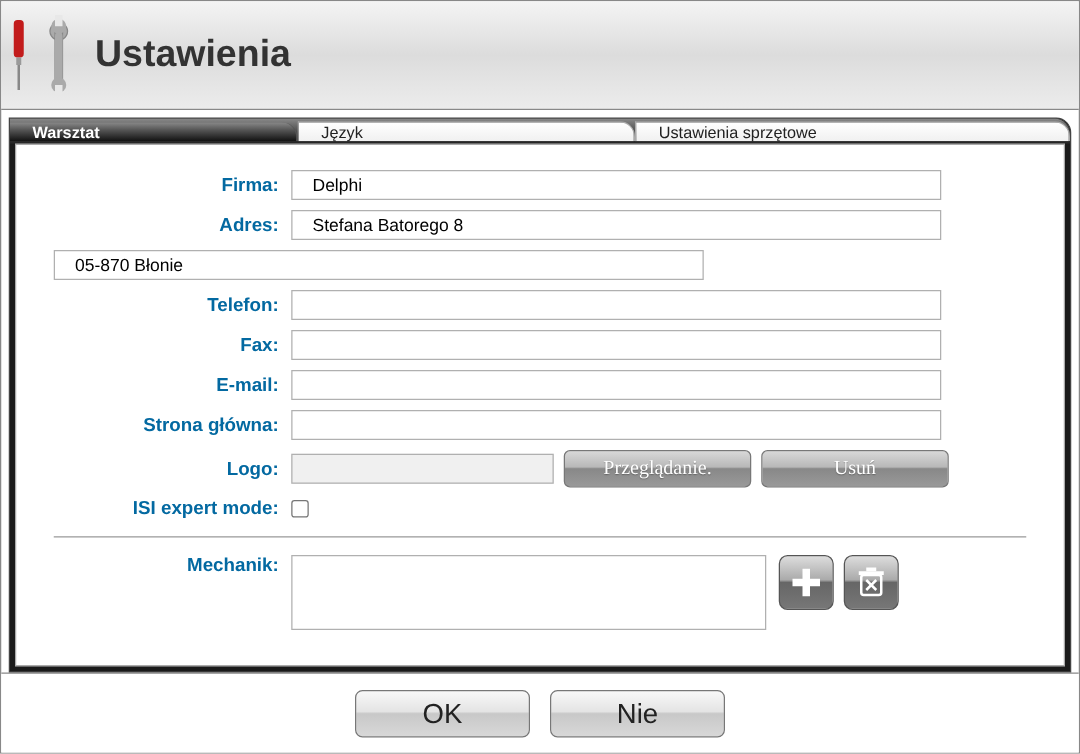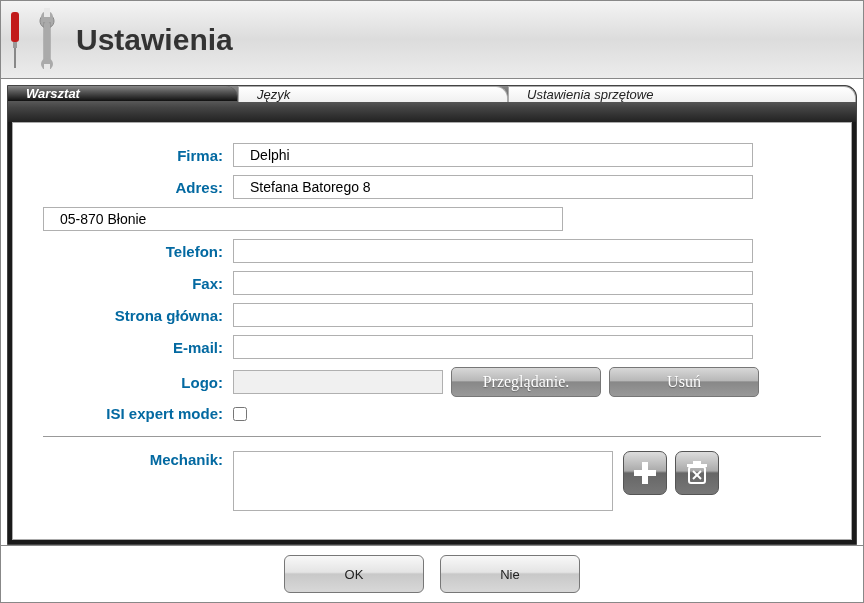--- a/index.html
+++ b/index.html
@@ -41,26 +41,25 @@
       margin: 6px 6px 0 6px;
       flex: 1;
       display: flex;
       flex-direction: column;
       background: #1a1a1a;
       border: 1px solid #444;
       border-radius: 0 12px 0 0;
       position: relative;
     }
     .tabs {
-      height: 36px;
-      display: flex;
-      align-items: flex-start;
+      height: 20px;
+      display: flex;
+      align-items: center;
       background: linear-gradient(to bottom, #888 0%, #444 60%, #222 100%);
       border-radius: 0 12px 0 0;
-      font-style: italic;
     }
     .tab {
       padding: 0 18px;
       display: flex;
       align-items: center;
       font-size: 13px;
       cursor: pointer;
       border-right: 1px solid #555;
     }
     .tab.active {
@@ -168,21 +167,21 @@
       align-items: center;
       justify-content: center;
       gap: 16px;
     }
     .dlg-btn {
       width: 140px;
       height: 38px;
       border: 1px solid #777;
       border-radius: 6px;
       background: linear-gradient(to bottom, #f8f8f8 0%, #e4e4e4 45%, #c8c8c8 50%, #d8d8d8 100%);
-      font-size: 13px;
+      font-size: 22px;
       cursor: pointer;
       color: #222;
     }
   </style>
 </head>
 <body>
 
 <div class="window">
 
   <div class="header">
@@ -237,26 +236,26 @@
         <div class="form-label">Telefon:</div>
         <input class="form-input" type="text" value="" style="">
       </div>
 
       <div class="form-row">
         <div class="form-label">Fax:</div>
         <input class="form-input" type="text" value="" style="">
       </div>
 
       <div class="form-row">
+        <div class="form-label">E-mail:</div>
+        <input class="form-input" type="text" value="" style="">
+      </div>
+
+      <div class="form-row">
         <div class="form-label">Strona główna:</div>
-        <input class="form-input" type="text" value="" style="">
-      </div>
-
-      <div class="form-row">
-        <div class="form-label">E-mail:</div>
         <input class="form-input" type="text" value="" style="">
       </div>
 
       <div class="form-row logo-row">
         <div class="form-label">Logo:</div>
         <input class="form-input" type="text" readonly="" value="" style="">
         <button class="gbtn">Przeglądanie.</button>
         <button class="gbtn">Usuń</button>
       </div>
 

